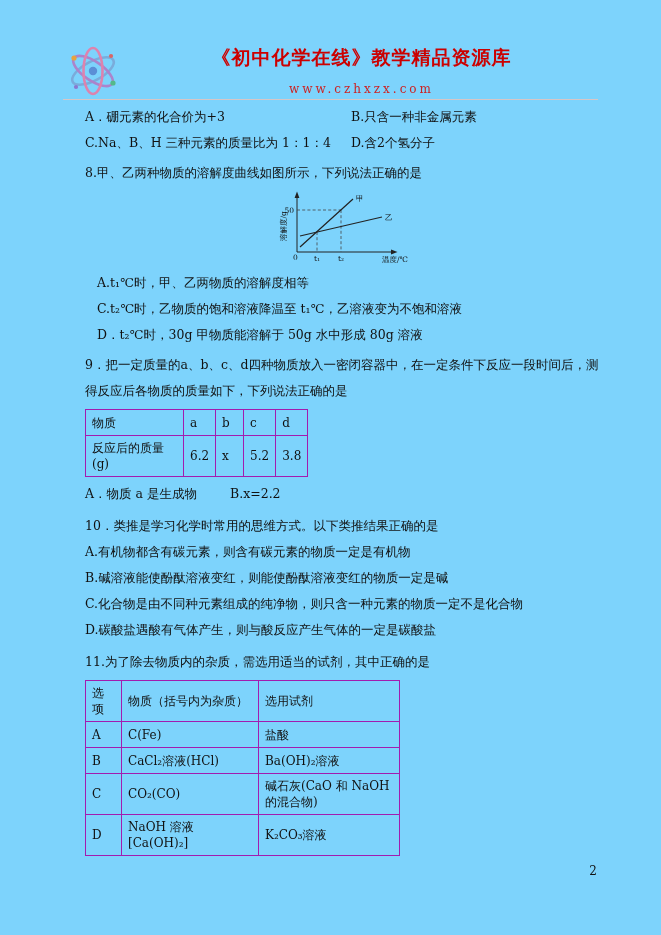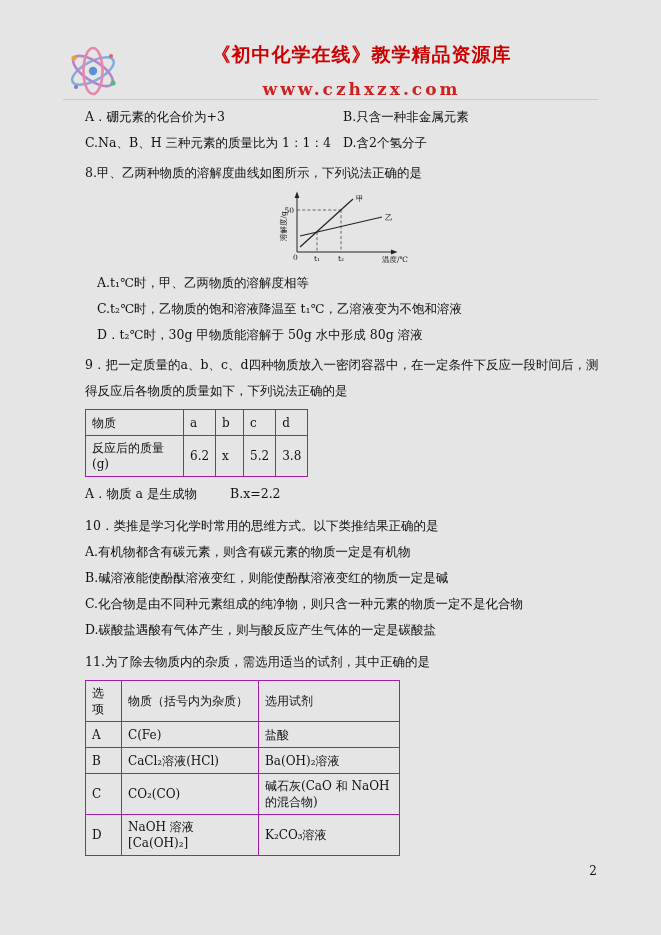--- a/index.html
+++ b/index.html
@@ -2,45 +2,45 @@
 <html><head>
 <meta charset="utf-8">
 <title>Document</title>
 <style>
   * { margin:0; padding:0; box-sizing:border-box; }
   html,body { background:#ffffff; }
   .page {
     position:relative;
     width:661px; height:935px;
     margin:0 auto;
-    background:#e5e5e5;
+    background:#7dd3fc;
     font-family:"DejaVu Serif","Liberation Serif",serif;
     font-size:12.5px;
     color:#111;
     overflow:hidden;
   }
   
   .header {
     position:absolute; left:63px; top:46px; width:535px; height:54px;
     display:flex; align-items:center;
     border-bottom:1px solid #d8c6c6;
     padding-bottom:4px;
   }
   .logo-box { flex:0 0 62px; height:52px; }
   .head-text { flex:1; text-align:center; }
   .site-title {
     color:#cc0000; font-weight:bold; font-size:19px; letter-spacing:1px;
     line-height:24px;
   }
   .site-url {
-    color:#cc2222; font-size:17px; letter-spacing:3px; margin-top:13px;font-weight:bold;
+    color:#cc2222; font-size:12px; letter-spacing:3px; margin-top:13px;
   }
   
   .content { position:absolute; left:85px; top:104px; width:515px; }
-  .pair { display:flex; line-height:26px; }
+  .pair { display:flex; line-height:26px;gap:8px; }
   .pair .c1 { width:258px; }
   .pair-narrow { display:flex; line-height:26px; }
   .pair-narrow .c1 { width:145px; }
   .stem { line-height:26px; margin-top:4px; }
   .stem-sp { line-height:26px; margin-top:6px; }
   .optline { line-height:26px; padding-left:12px; }
   .optline0 { line-height:26px; }
   
   .chart-wrap { margin:2px 0 0 192px; width:140px; }
   .chart-wrap svg { display:block; }

